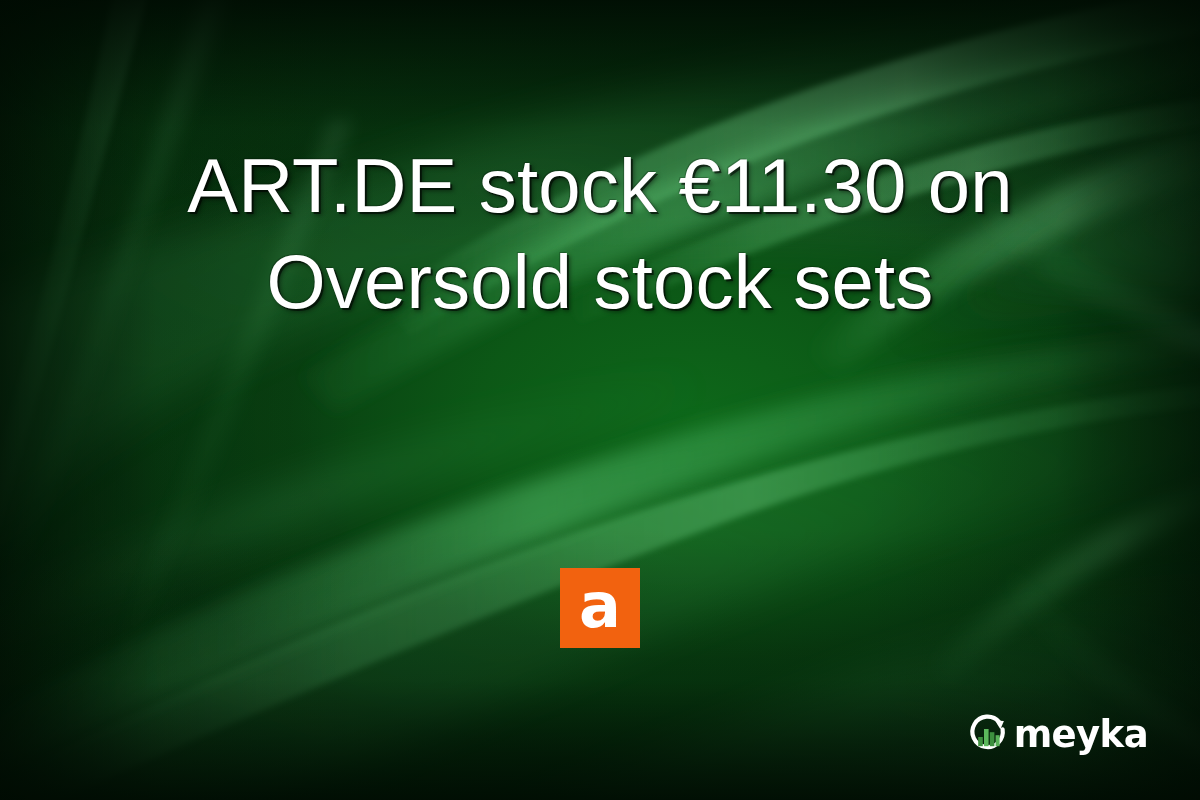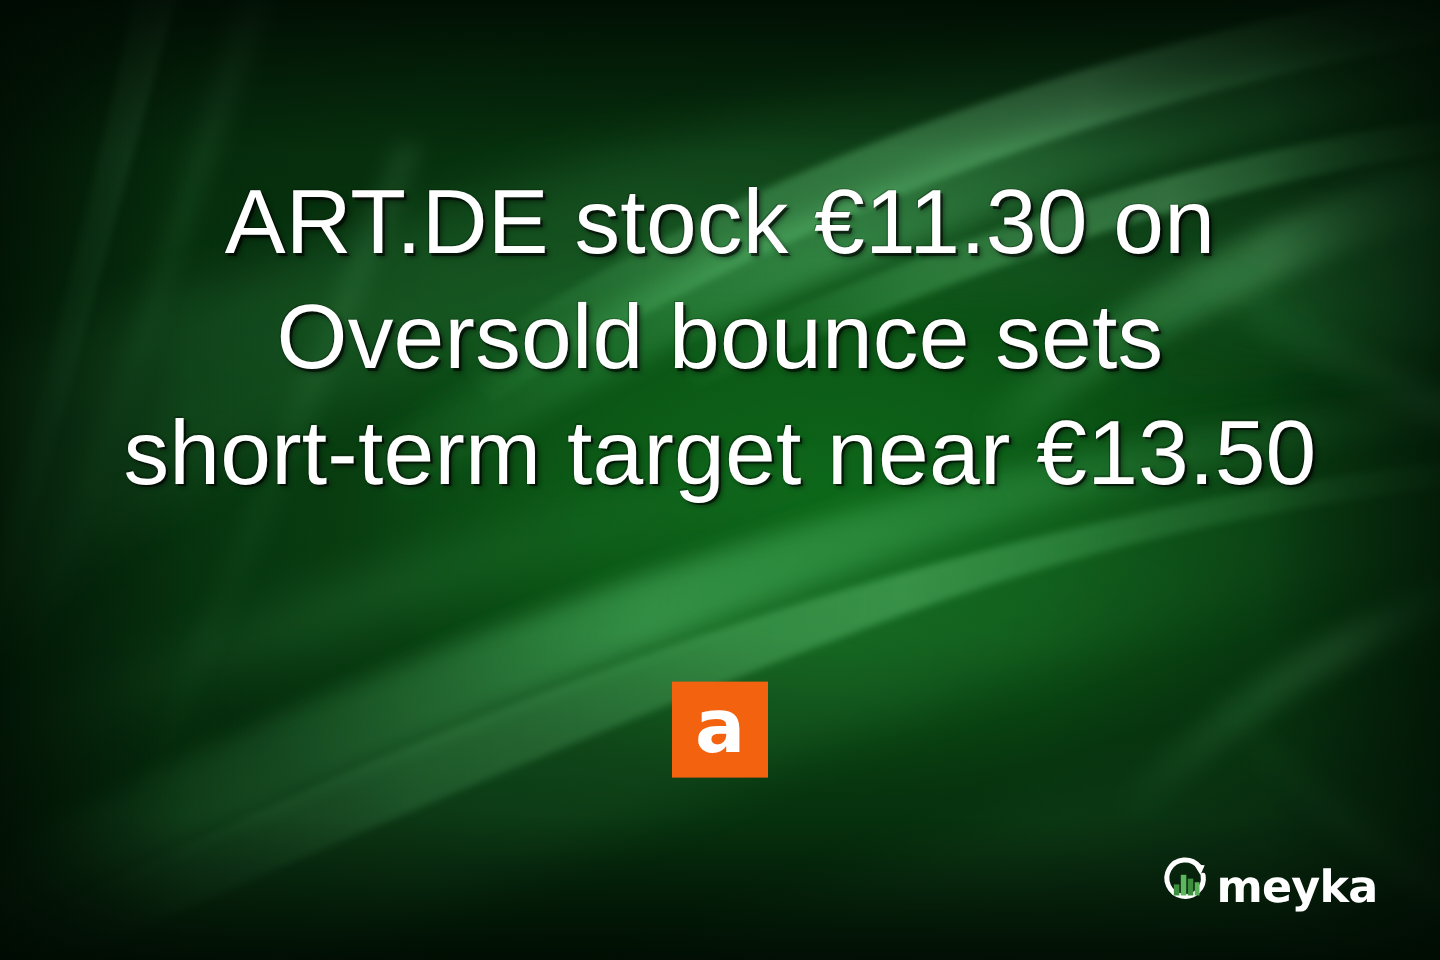--- a/index.html
+++ b/index.html
@@ -98,21 +98,21 @@
     line-height: 1;
     margin-top: -4px;
   }
 
   
   #brand-watermark {
     position: absolute;
     right: 52px;
     bottom: 42px;
     display: flex;
-    align-items: flex-end;
+    align-items: center;
     gap: 2px;
     z-index: 6;
     margin-top: 40px;
   }
   #brand-watermark .brand-name {
     color: #ffffff;
     font-family: "DejaVu Sans", sans-serif;
     font-size: 37px;
     font-weight: 700;
     letter-spacing: -0.6px;
@@ -185,22 +185,21 @@
     <path d="M 1232 560 C 1060 598 880 658 700 734 C 600 776 520 812 470 840 L 1232 840 Z" fill="url(#ribD)" filter="url(#soft26)" opacity="0.30"></path>
 
     <path d="M 1232 470 L 1232 500 C 1120 548 1020 612 950 684 L 924 668 C 1002 590 1110 518 1232 470 Z" fill="url(#ribA)" filter="url(#soft14)" opacity="0.40"></path>
     <path d="M 1010 560 C 1080 640 1160 706 1232 750 L 1232 776 C 1140 728 1050 652 988 572 Z" fill="url(#ribC)" filter="url(#soft14)" opacity="0.30"></path>
   </svg>
 
   <div class="bg-layer bg-vignette"></div>
 
   <div id="headline">
     <span class="headline-line">ART.DE stock €11.30 on</span>
-    <span class="headline-line">Oversold bounce sets</span>
-    <span class="headline-line">short-term target near €13.50</span>
+    <span class="headline-line">Oversold stock sets</span>
   </div>
 
   <div id="source-badge">
     <span class="badge-letter">a</span>
   </div>
 
   <div id="brand-watermark">
     <svg width="48" height="48" viewBox="0 0 48 48">
 
       <path d="M 35.2 12.0 A 15.2 15.2 0 1 0 38.6 19.4" fill="none" stroke="#ffffff" stroke-width="4.2" stroke-linecap="round"></path>

